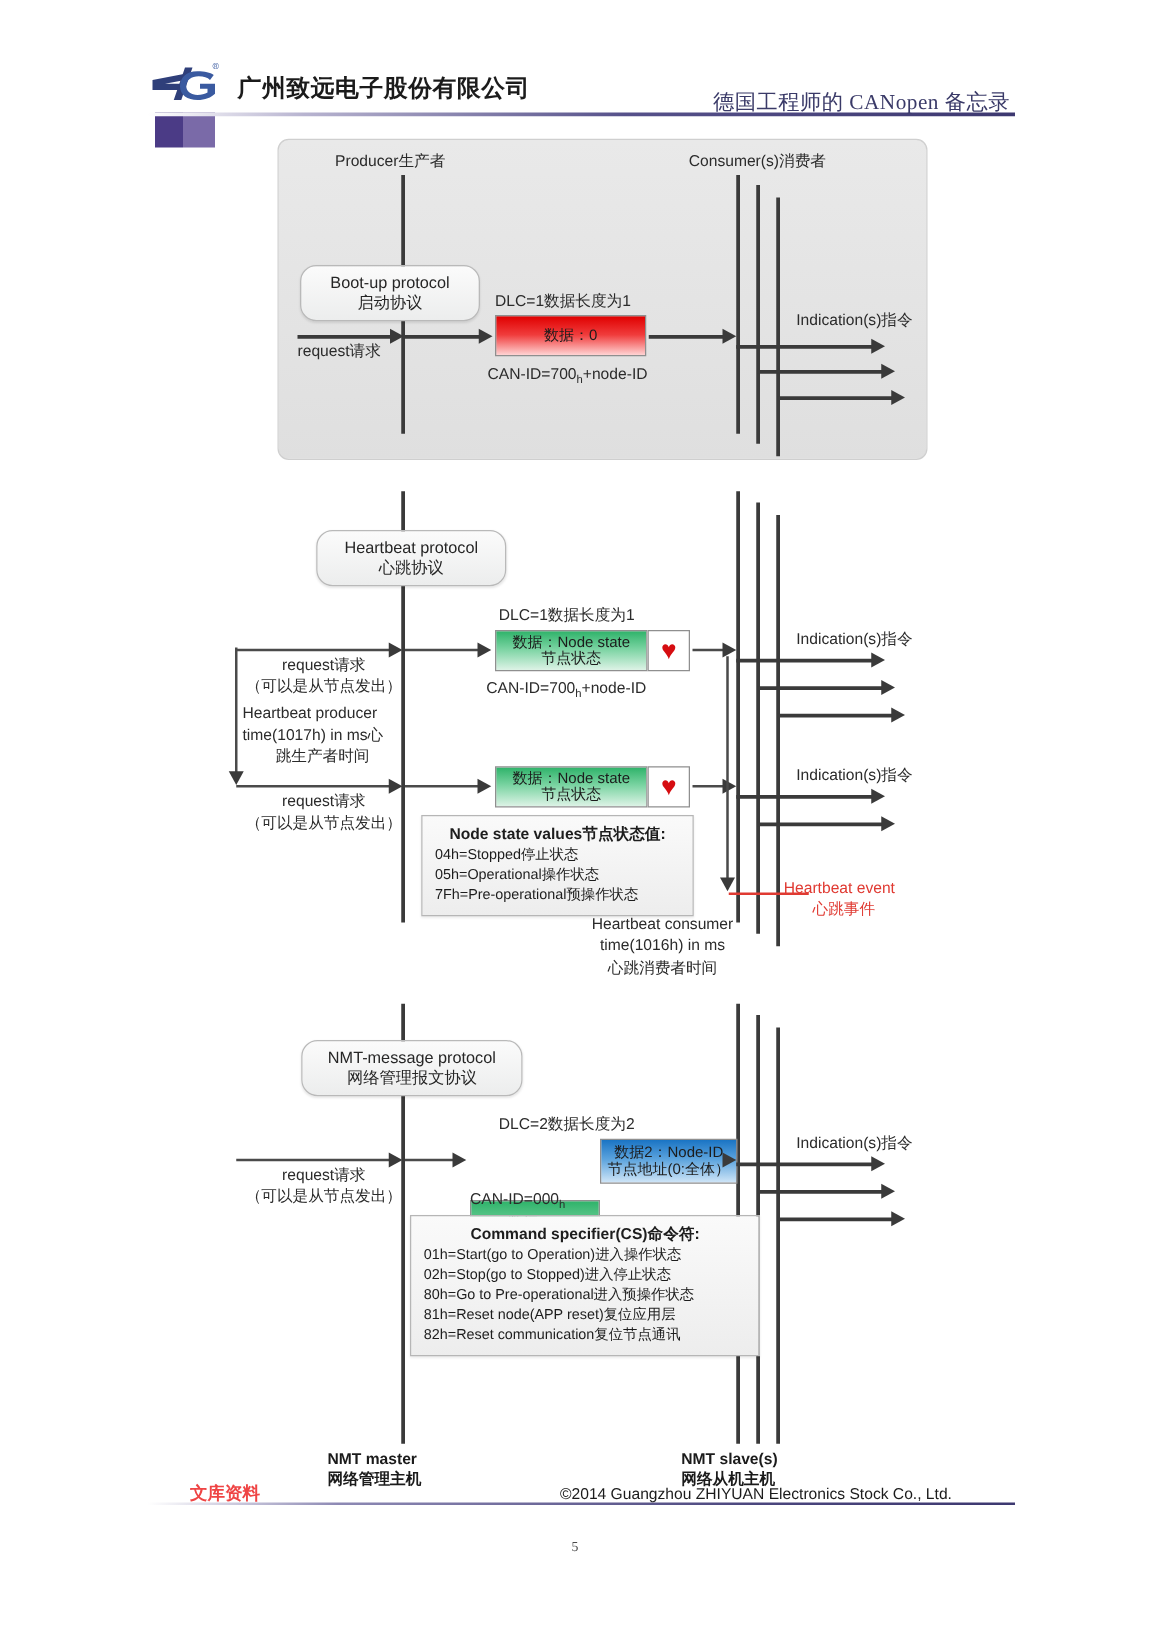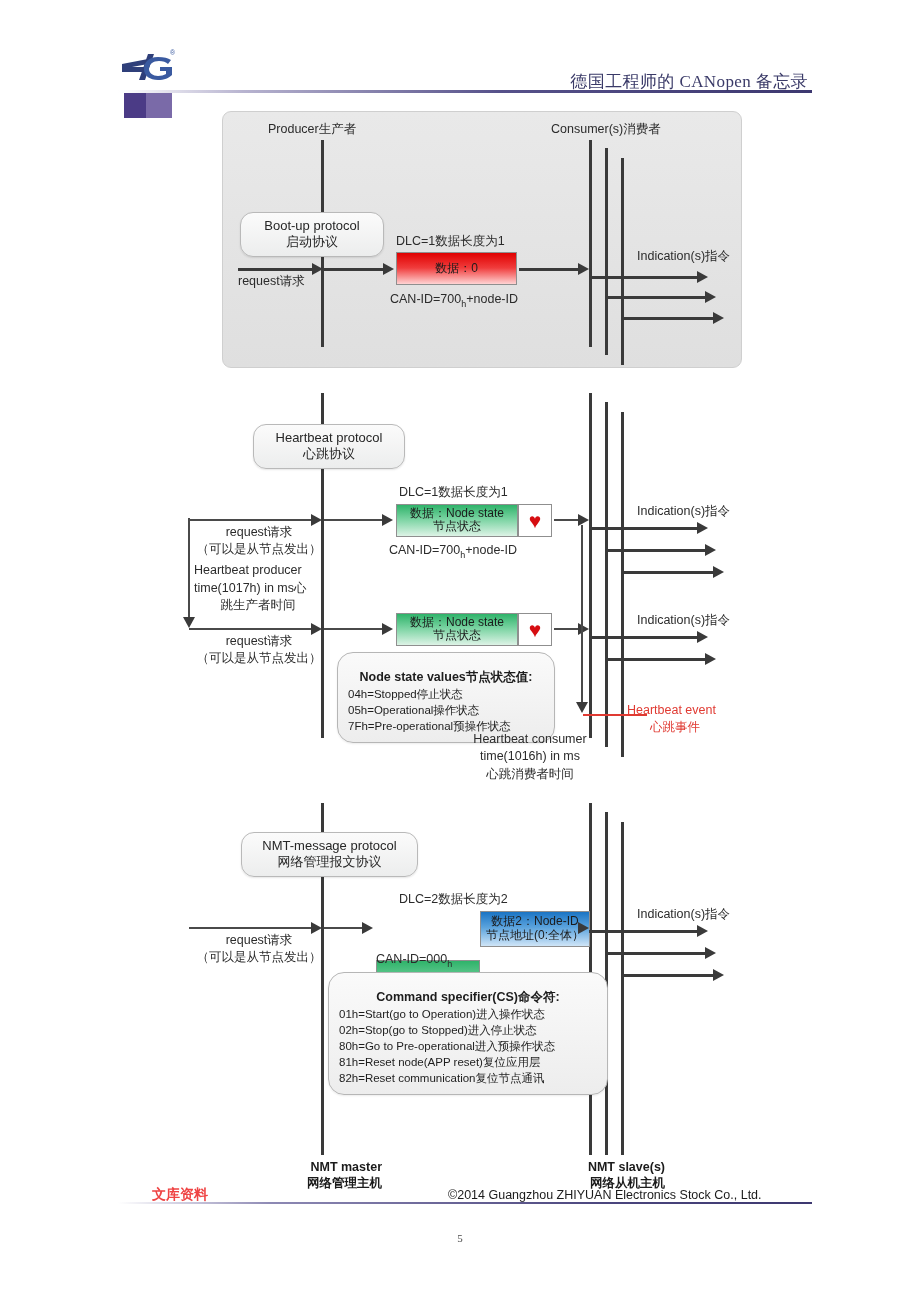--- a/index.html
+++ b/index.html
@@ -36,21 +36,21 @@
     border-top:11px solid #3a3a3a;}
   .lbl{position:absolute;font-size:12.5px;color:#2b2b2b;white-space:nowrap;}
   .lbl.c{text-align:center;}
   .lbl .sub{font-size:9px;vertical-align:sub;}
 
   .bubble{position:absolute;background:linear-gradient(to bottom,#fbfbfb,#eceded);
     border:1px solid #b9b9b9;border-radius:13px;text-align:center;
     font-size:13px;line-height:1.25;color:#262626;padding:5px 10px;
     box-shadow:0 1px 2px rgba(0,0,0,.10);}
   .notebox{position:absolute;background:linear-gradient(to bottom,#fafafa,#ededed);
-    border:1px solid #b6b6b6;border-radius:16px;padding:16px 10px 7px 10px;
+    border:1px solid #b6b6b6;border-radius:0;padding:6px 10px 7px 10px;
     font-size:11.5px;line-height:1.38;color:#1d1d1d;
     box-shadow:0 1px 2px rgba(0,0,0,.08);}
   .notebox .nt{font-weight:bold;font-size:12.5px;display:block;text-align:center;margin-bottom:1px;}
   .notebox .nr{display:block;white-space:nowrap;}
 
   
   .frame{position:absolute;border:1px solid #8f8f8f;box-sizing:border-box;}
   .frame-red{background:linear-gradient(to bottom,#e00000 0%,#f03c3c 48%,#ffd3d3 100%);}
   .frame-grn{background:linear-gradient(to bottom,#2fb36a 0%,#79d3a1 45%,#ddf3e6 100%);}
   .frame-blu{background:linear-gradient(to bottom,#1a74c4 0%,#5ba3dd 45%,#cfe5f7 100%);}
@@ -70,21 +70,21 @@
 
   
   .ft-rule{position:absolute;left:118px;top:1202px;width:694px;height:2px;
     background:linear-gradient(to right,#ffffff 0%,#8d89b4 22%,#4b467e 70%,#3d3870 100%);}
   .ft-left{position:absolute;left:152px;top:1186px;font-size:14px;font-weight:bold;color:#ef4444;}
   .ft-mid{position:absolute;left:448px;top:1188px;font-size:12.5px;color:#1b1b1b;white-space:nowrap;}
   .ft-note{position:absolute;left:488px;top:1210px;font-size:13px;color:#1b1b1b;white-space:nowrap;}
   .ft-pg{position:absolute;left:0;top:1232px;width:920px;text-align:center;
     font-size:11px;color:#4a4a4a;font-family:"Liberation Serif","DejaVu Serif",serif;}
 
-  .role{position:absolute;text-align:right;font-size:12.5px;font-weight:bold;
+  .role{position:absolute;text-align:left;font-size:12.5px;font-weight:bold;
     line-height:1.3;color:#1b1b1b;white-space:nowrap;}
 </style>
 </head>
 <body>
 
 <div class="pg">
 
   <div class="hdr">
     <div class="logo">
       <svg width="68" height="44" viewBox="0 0 68 44">
@@ -92,20 +92,21 @@
           <path d="M4 18 L30 13 L30 18 L14 21 L30 21 L30 26 L4 26 Z"></path>
           <path d="M30 8 L36 8 L27 34 L21 34 Z"></path>
         </g>
         <g fill="#3a5aa0">
           <path d="M40 11 C30 11 26 17 26 23 C26 30 32 34 40 34 C46 34 51 32 54 29 L54 21 L42 21 L42 25 L48 25 L48 28 C46 29 43 30 40 30 C35 30 31 27 31 23 C31 18 35 15 41 15 C45 15 48 16 50 18 L53 14 C50 12 46 11 40 11 Z"></path>
         </g>
         <text x="52" y="9" font-size="7" fill="#3a5aa0" font-family="'Liberation Sans',sans-serif">®</text>
       </svg>
       <div class="logo-sq"></div>
     </div>
+    <div class="co-name">广州致远电子股份有限公司</div>
     <div class="hdr-rule"></div>
     <div class="hdr-right">德国工程师的 CANopen 备忘录</div>
   </div>
 
   <div class="panel" style="left:222px;top:111px;width:518px;height:255px;"></div>
 
   <div class="lbl" style="left:268px;top:121px;">Producer生产者</div>
   <div class="lbl" style="left:551px;top:121px;">Consumer(s)消费者</div>
 
   <div class="vline" style="left:321px;top:140px;height:207px;"></div>

